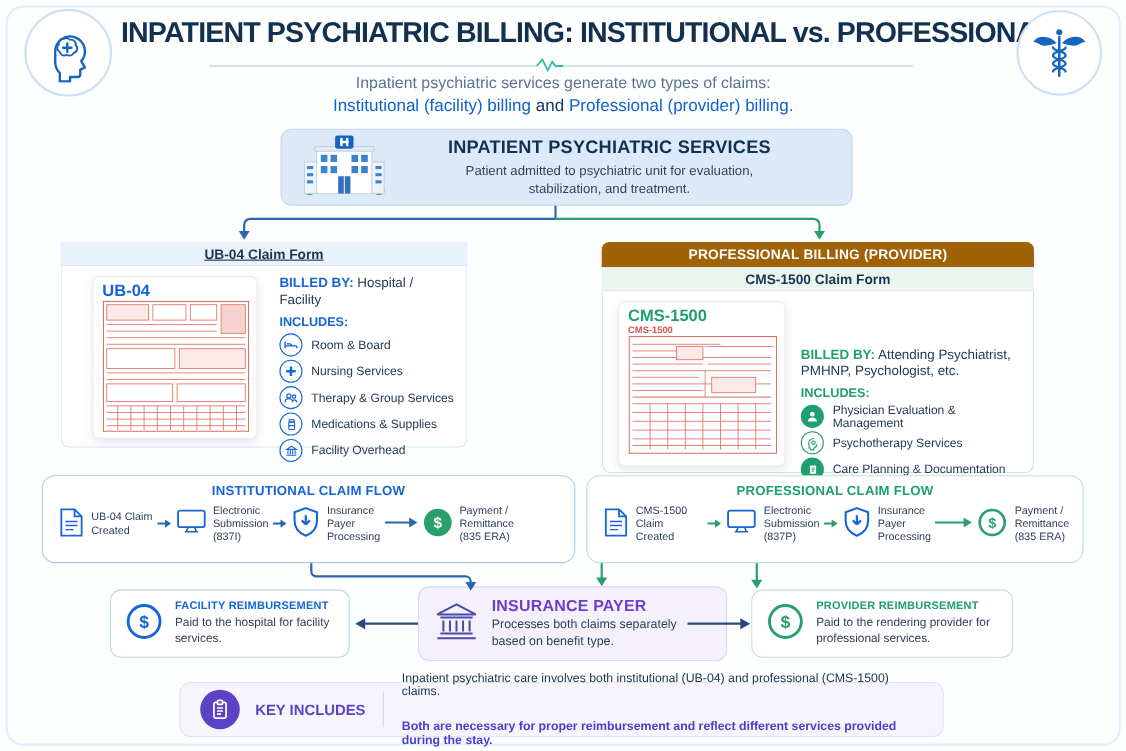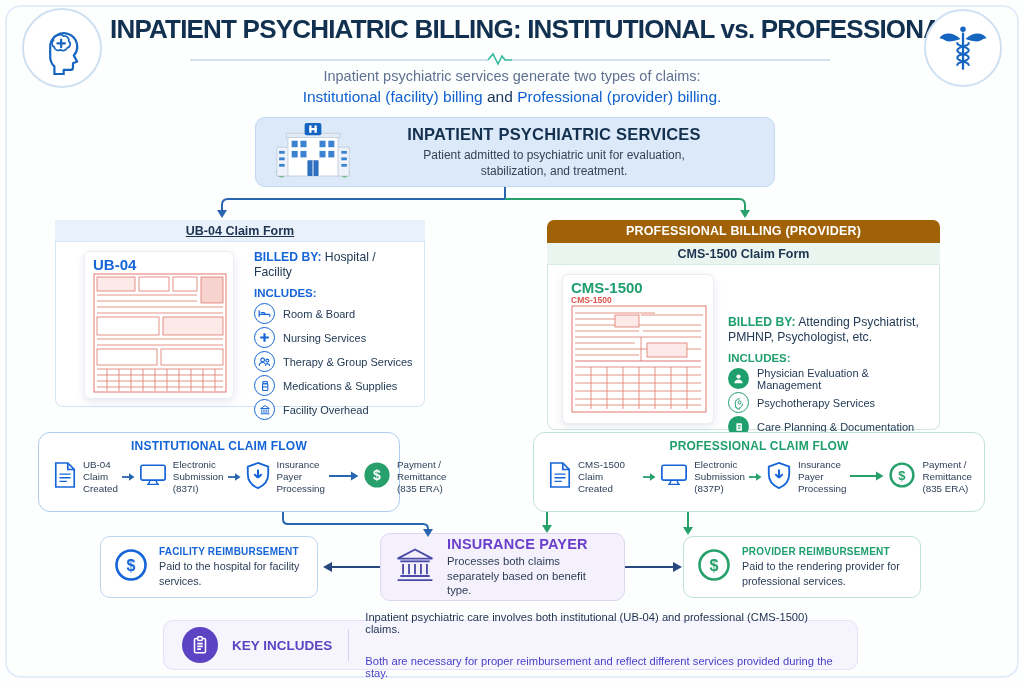--- a/index.html
+++ b/index.html
@@ -59,52 +59,52 @@
   .includes-label.blue { color:#1565d8; } .includes-label.green { color:#1f9e6e; }
   .inc-item { display:flex; align-items:center; gap:8px; height:24px; }
   .inc-item span.lbl { font-size:11px; color:#223a55; }
   .ic { width:21px; height:21px; border-radius:50%; flex:0 0 21px; display:flex; align-items:center; justify-content:center; }
   .ic-blue { border:1.8px solid #1565d8; background:#fff; }
   .ic-green-o { border:1.8px solid #1f9e6e; background:#fff; }
   .ic-green-f { background:#1f9e6e; }
 
   
   .flow { position:absolute; background:#fff; border-radius:12px; height:80px; padding-top:6px; }
-  .flow-inst { left:38px; top:432px; width:362px; border:1.5px solid #aecdec; }
+  .flow-inst { left:38px; top:432px; width:485px; border:1.5px solid #aecdec; }
   .flow-prof { left:533px; top:432px; width:452px; border:1.5px solid #bfe3d2; }
   .flow-title { text-align:center; font-size:12px; font-weight:bold; letter-spacing:0.2px; }
   .flow-inst .flow-title { color:#1565d8; } .flow-prof .flow-title { color:#1f9e6e; }
   .flow-row { display:flex; align-items:center; padding:6px 12px 0 14px; }
   .flow-step { display:flex; align-items:center; gap:6px; }
   .flow-label { font-size:9.8px; color:#2c3e57; line-height:1.25; white-space:pre-line; }
   .flow-arrow { margin:0 4px; flex:0 0 auto; }
 
   
   .bbox { position:absolute; border-radius:10px; display:flex; align-items:center; padding:0 12px; gap:10px; }
   .bbox .tcol { flex:1; }
   .bbox h3 { font-size:10px; letter-spacing:0.2px; margin-bottom:2px; }
   .bbox p { font-size:10.8px; color:#2c3e57; line-height:1.3; }
   .box-fac { left:100px; top:536px; width:218px; height:62px; background:#fff; border:1.5px solid #bcd6f0; }
   .box-fac h3 { color:#1565d8; }
-  .box-pay { left:380px; top:533px; width:245px; height:68px; background:#f4f1fc; border:1.5px solid #ddd6f3; }
+  .box-pay { left:380px; top:533px; width:281px; height:68px; background:#f4f1fc; border:1.5px solid #ddd6f3; }
   .box-pay h3 { color:#6b3fc9; font-size:14.5px; }
   .box-pay p { font-size:11.3px; }
   .box-prov { left:683px; top:536px; width:238px; height:62px; background:#fff; border:1.5px solid #bfe3d2; }
   .box-prov h3 { color:#1f9e6e; }
 
   
   .takeaway { position:absolute; left:163px; top:620px; width:695px; height:50px; background:#f6f5fd;
               border:1px solid #e5e1f6; border-radius:10px; display:flex; align-items:center; }
   .takeaway .kicon { width:36px; height:36px; border-radius:50%; background:#5b43c4; margin-left:18px;
                      display:flex; align-items:center; justify-content:center; flex:0 0 36px; }
   .takeaway .klabel { font-size:13.5px; font-weight:bold; color:#5b43c4; margin-left:14px; white-space:nowrap; }
   .takeaway .kdiv { width:1px; height:32px; background:#d8d4ec; margin:0 16px; }
   .takeaway .ktext { flex:1; padding-right:14px; }
   .takeaway .l1 { font-size:11.2px; color:#1d2f4e; margin-bottom:2px; }
-  .takeaway .l2 { font-size:11.2px; font-weight:normal; color:#4940c8;margin-top:20px; }
+  .takeaway .l2 { font-size:11.2px; font-weight:bold; color:#4940c8;margin-top:20px; }
 
   .overlay { position:absolute; inset:0; pointer-events:none; z-index:5; }
 </style>
 </head>
 <body>
 
 <div class="frame"></div>
 
 <div class="badge badge-left">
   <svg width="54" height="54" viewBox="0 0 64 64" fill="none" stroke="#1565c0" stroke-width="2.6" stroke-linejoin="round" stroke-linecap="round">

